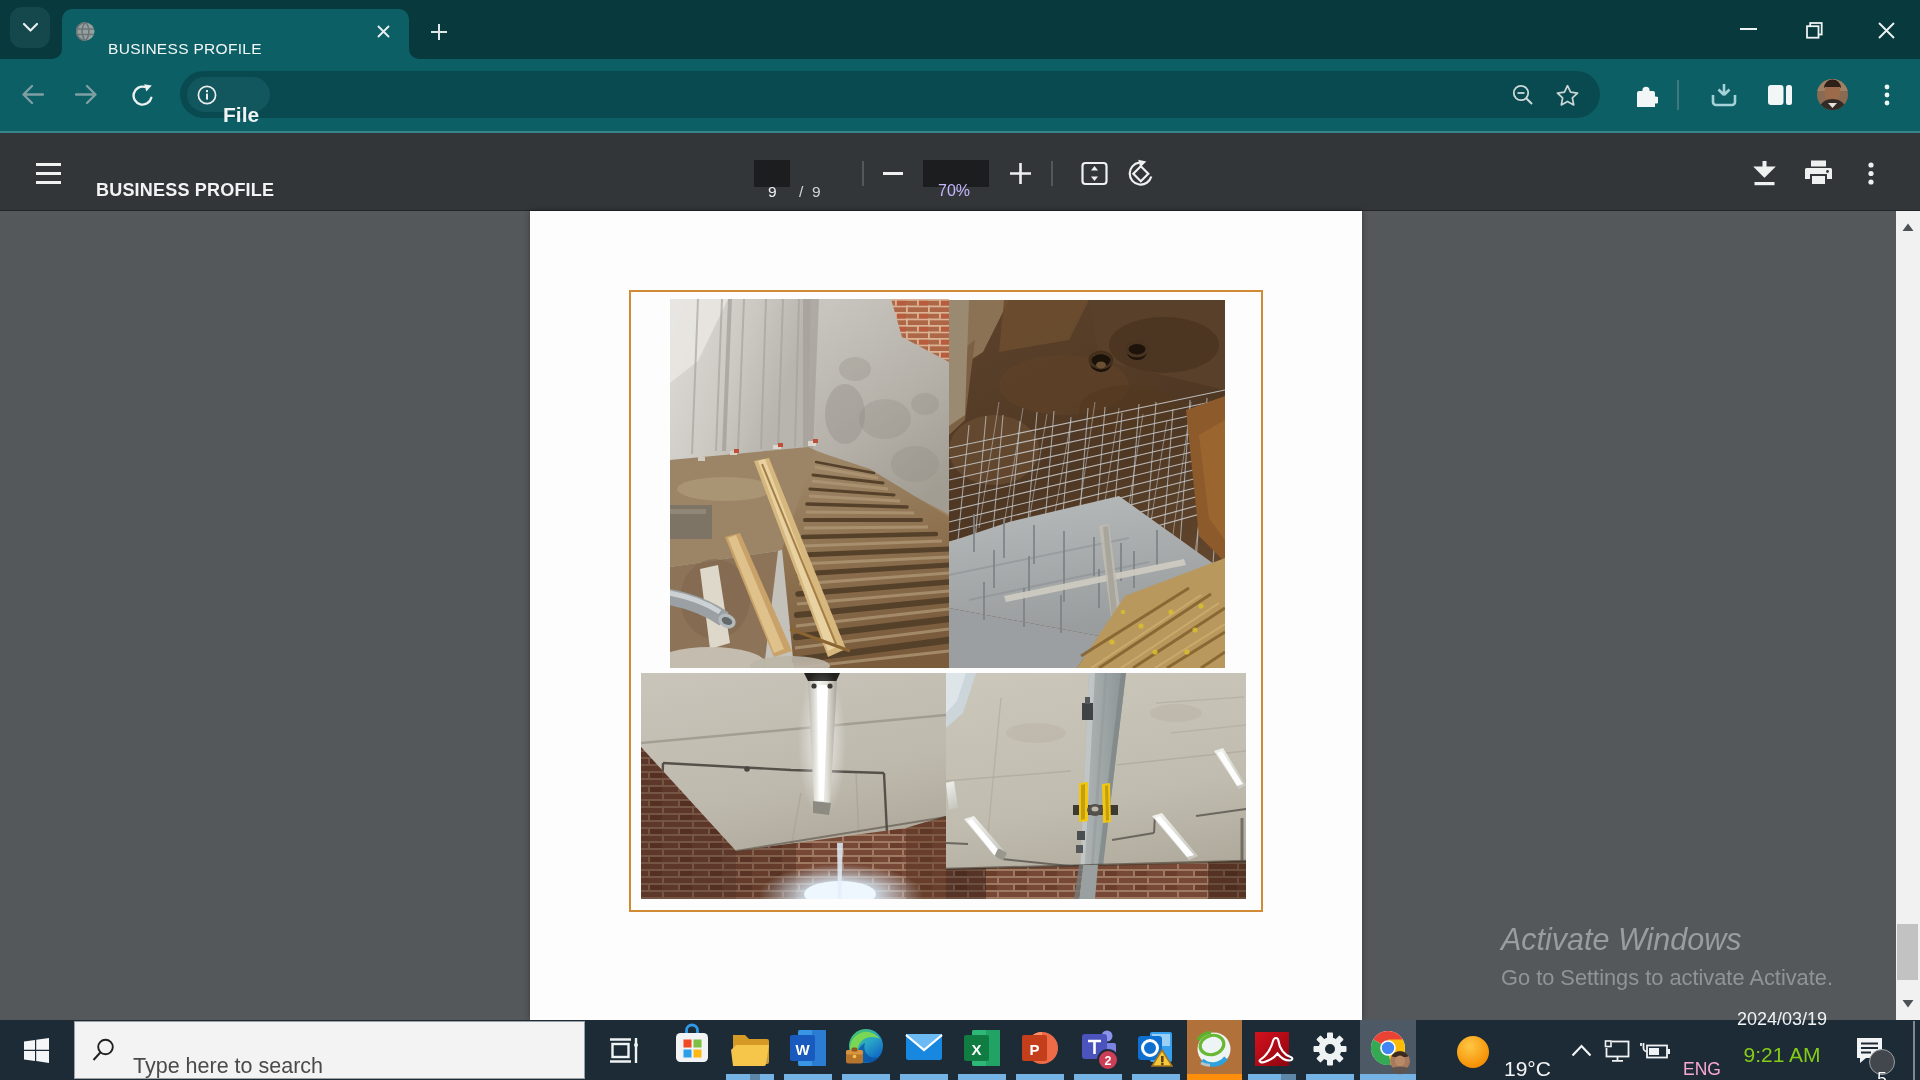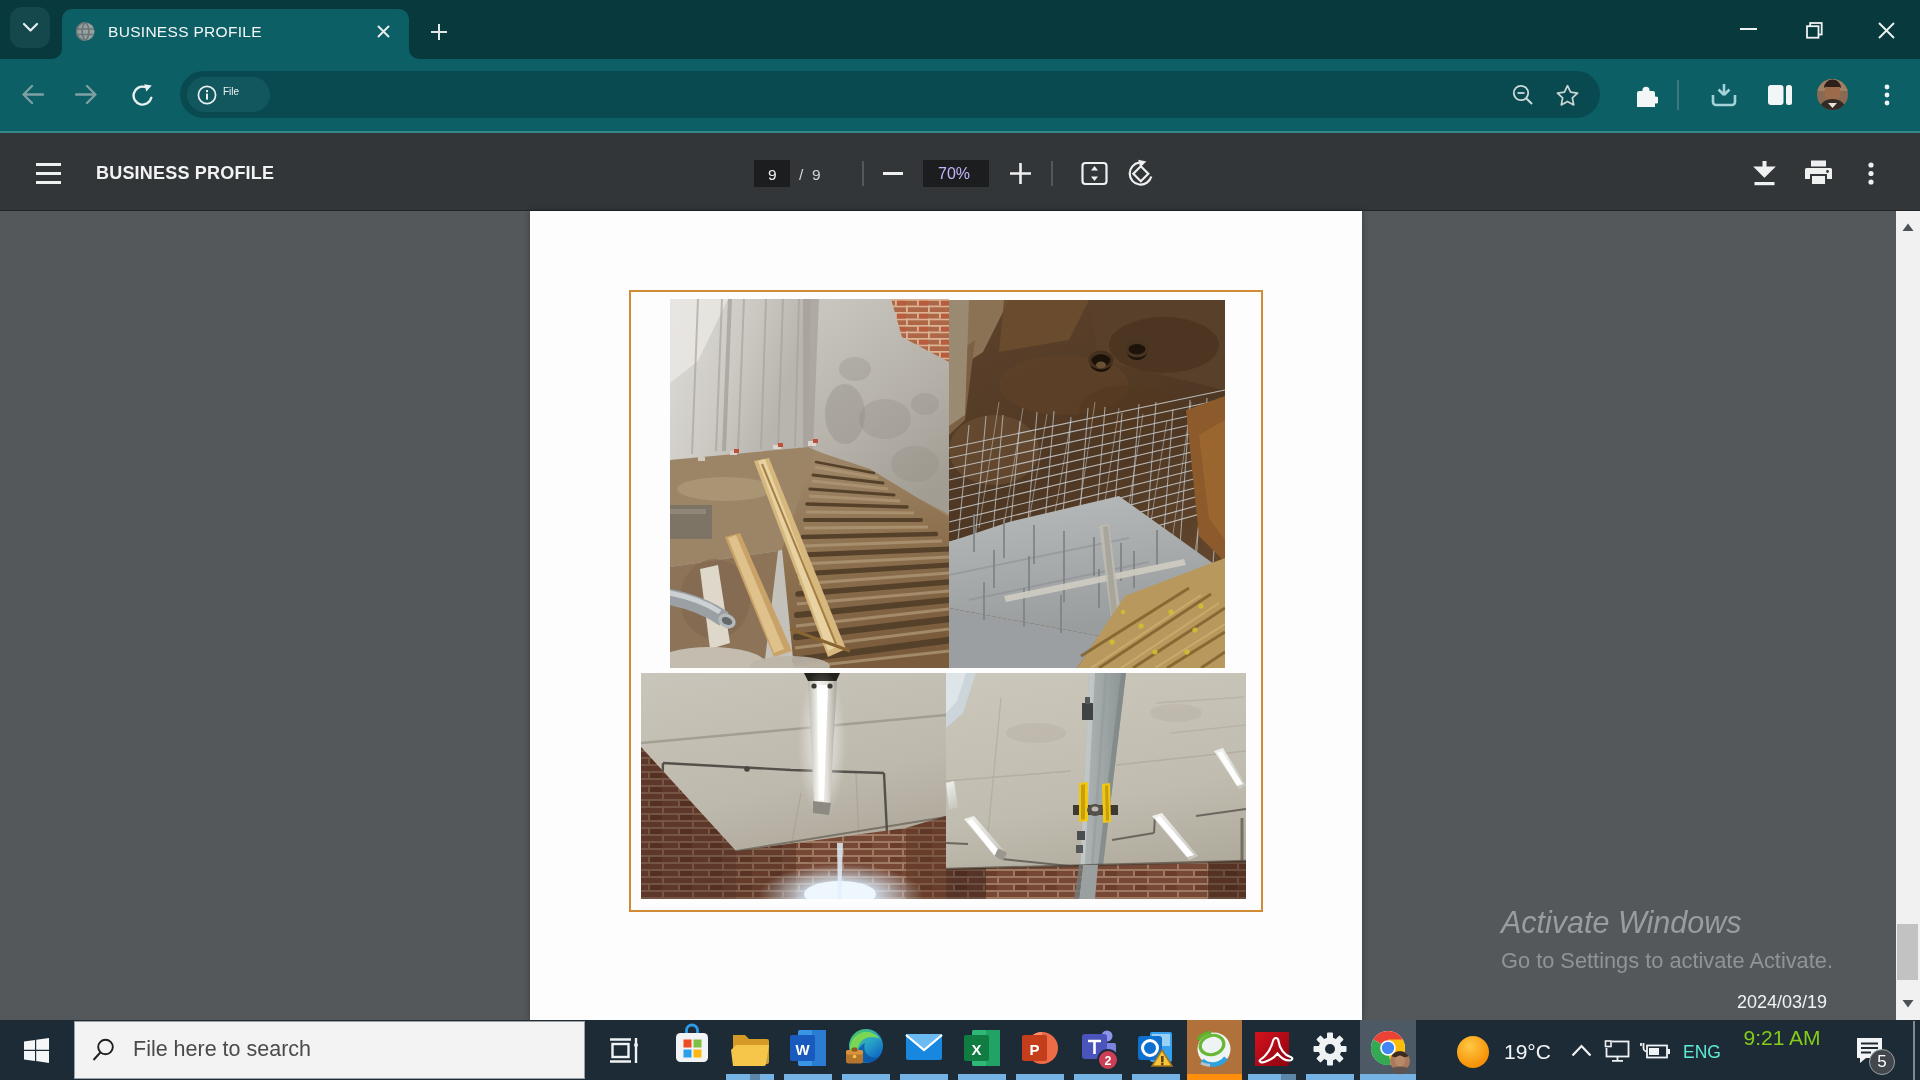--- a/index.html
+++ b/index.html
@@ -1,18 +1,18 @@
 <!DOCTYPE html>
 <html><head>
 <meta charset="utf-8">
 <style>
   html,body{margin:0;padding:0;width:1920px;height:1080px;overflow:hidden;background:#54585b;font-family:"Liberation Sans",sans-serif;}
   .abs{position:absolute;}
   #stage{position:absolute;left:0;top:0;width:1920px;height:1080px;}
-  .txt{white-space:nowrap;}
+  .txt{white-space:nowrap;margin-top:17px;}
 </style>
 </head>
 <body>
 <div id="stage">
 
 <div class="abs" style="left:0;top:0;width:1920px;height:59px;background:#07393d;"></div>
 <div class="abs" style="left:10px;top:7px;width:40px;height:41px;border-radius:12px;background:#14484c;"></div>
 <svg class="abs" style="left:22px;top:22px;" width="17" height="12" viewBox="0 0 17 12">
   <path d="M2 2 L8.5 8.5 L15 2" fill="none" stroke="#e8eef0" stroke-width="2.2" stroke-linecap="round" stroke-linejoin="round"></path>
 </svg>
@@ -60,21 +60,21 @@
   <path d="M13.2 0.2 L20.8 1.5 L15.3 7.5 Z" fill="#ecf1f1"></path>
 </svg>
 
 <div class="abs" style="left:180px;top:71px;width:1420px;height:47px;border-radius:24px;background:#094a51;"></div>
 <div class="abs" style="left:187px;top:77px;width:83px;height:35px;border-radius:18px;background:#13575e;"></div>
 <svg class="abs" style="left:197px;top:85px;" width="20" height="20" viewBox="0 0 20 20">
   <circle cx="10" cy="10" r="8.6" fill="none" stroke="#e8eeee" stroke-width="1.7"></circle>
   <rect x="9" y="8.6" width="2" height="6" fill="#e8eeee"></rect>
   <rect x="9" y="5" width="2" height="2.2" fill="#e8eeee"></rect>
 </svg>
-<div class="abs txt" style="left:223px;top:86px;font-size:10px;font-weight:normal;color:#eef3f3;">File</div>
+<div class="abs txt" style="left:223px;top:86px;font-size:21px;font-weight:bold;color:#eef3f3;">File</div>
 
 <svg class="abs" style="left:1512px;top:84px;" width="22" height="22" viewBox="0 0 22 22">
   <circle cx="9" cy="9" r="7.2" fill="none" stroke="#cdd9d9" stroke-width="1.8"></circle>
   <path d="M5.5 9 H12.5" stroke="#cdd9d9" stroke-width="1.8"></path>
   <path d="M14.2 14.2 L20 20" stroke="#cdd9d9" stroke-width="2"></path>
 </svg>
 <svg class="abs" style="left:1556px;top:84px;" width="23" height="22" viewBox="0 0 24 23">
   <path d="M12 1.8 L15.2 8.6 L22.5 9.5 L17.1 14.6 L18.5 21.9 L12 18.2 L5.5 21.9 L6.9 14.6 L1.5 9.5 L8.8 8.6 Z" fill="none" stroke="#c9d4d4" stroke-width="1.8" stroke-linejoin="round"></path>
 </svg>
 
@@ -570,21 +570,21 @@
   <path d="M12.2 1.8 L25 0 V11.8 H12.2 Z" fill="#f4f6f7"></path>
   <path d="M0 13 H11 V22.9 L0 21.4 Z" fill="#f4f6f7"></path>
   <path d="M12.2 13 H25 V25 L12.2 23.1 Z" fill="#f4f6f7"></path>
 </svg>
 
 <div class="abs" style="left:74px;top:1021px;width:511px;height:58px;background:#f3f3f3;border:1px solid #9aa0a4;box-sizing:border-box;"></div>
 <svg class="abs" style="left:92px;top:1038px;" width="24" height="24" viewBox="0 0 24 24">
   <circle cx="13.5" cy="9" r="7.3" fill="none" stroke="#202020" stroke-width="1.9"></circle>
   <path d="M8.3 14.5 L1.5 22" stroke="#202020" stroke-width="1.9"></path>
 </svg>
-<div class="abs txt" style="left:133px;top:1037px;font-size:21.5px;color:#4a4a4a;">File here to search</div>
+<div class="abs txt" style="left:133px;top:1037px;font-size:21.5px;color:#4a4a4a;">Type here to search</div>
 
 <svg class="abs" style="left:610px;top:1038px;" width="30" height="25" viewBox="0 0 30 25">
   <path d="M0 1.5 H21 M0 23.5 H21" stroke="#f0f3f4" stroke-width="2.6"></path>
   <rect x="2.5" y="6" width="16" height="13" fill="none" stroke="#f0f3f4" stroke-width="2.4"></rect>
   <path d="M26 0 V25" stroke="#f0f3f4" stroke-width="2.4"></path>
   <circle cx="26" cy="7" r="2" fill="#f0f3f4"></circle>
 </svg>
 
 <svg class="abs" style="left:600px;top:1020px;" width="830" height="60" viewBox="0 0 830 60">
   <defs>
@@ -729,21 +729,21 @@
   <rect x="1" y="0" width="8" height="8" fill="#1d2b37"></rect>
   <rect x="2.5" y="1" width="5.5" height="5.5" fill="none" stroke="#f0f3f4" stroke-width="1.6"></rect>
   <path d="M14.5 17 V20 M9 20.8 H20" stroke="#f0f3f4" stroke-width="1.8"></path>
 </svg>
 <svg class="abs" style="left:1640px;top:1042px;" width="30" height="17" viewBox="0 0 30 17">
   <rect x="7" y="3.5" width="20" height="12" fill="none" stroke="#f0f3f4" stroke-width="1.8"></rect>
   <rect x="27.5" y="7" width="2.5" height="5" fill="#f0f3f4"></rect>
   <path d="M3.5 6 V1 M3.5 6 a3.5 3.5 0 0 0 3.5 3.5 M1 1 V4" stroke="#f0f3f4" stroke-width="1.8" fill="none"></path>
   <rect x="9" y="6" width="10" height="7" fill="#f0f3f4"></rect>
 </svg>
-<div class="abs txt" style="left:1683px;top:1042px;font-size:17.5px;color:#5eead4;">ENG</div>
+<div class="abs txt" style="left:1683px;top:1042px;font-size:17.5px;color:#f9a8d4;">ENG</div>
 <div class="abs txt" style="left:1782px;top:1026px;font-size:21px;color:#84cc16;transform:translateX(-50%);">9:21 AM</div>
 <div class="abs txt" style="left:1782px;top:992px;font-size:18px;color:#f0f3f4;transform:translateX(-50%);">2024/03/19</div>
 
 <svg class="abs" style="left:1856px;top:1037px;" width="27" height="27" viewBox="0 0 27 27">
   <path d="M1 1 H26 V21 H10 L4 26 V21 H1 Z" fill="#f2f4f5"></path>
   <path d="M5 6.5 H22 M5 11 H22 M5 15.5 H15" stroke="#1d2b37" stroke-width="1.8"></path>
 </svg>
 <div class="abs" style="left:1869px;top:1049px;width:26px;height:26px;border-radius:50%;background:#41474c;border:1px solid #9aa0a4;box-sizing:border-box;"></div>
 <div class="abs txt" style="left:1882px;top:1052px;font-size:17px;color:#fff;transform:translateX(-50%);">5</div>
 <div class="abs" style="left:1913px;top:1021px;width:1.6px;height:59px;background:#818990;"></div>

